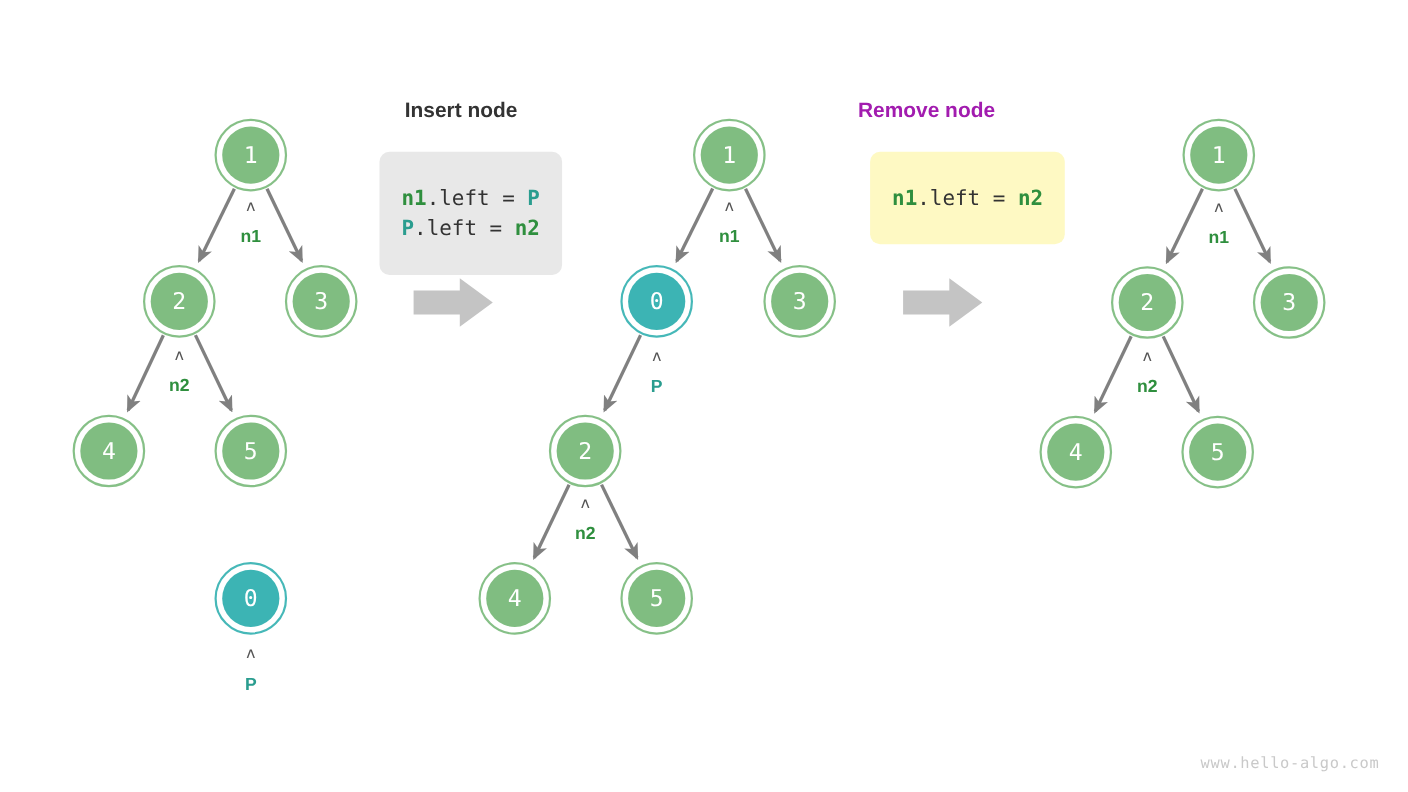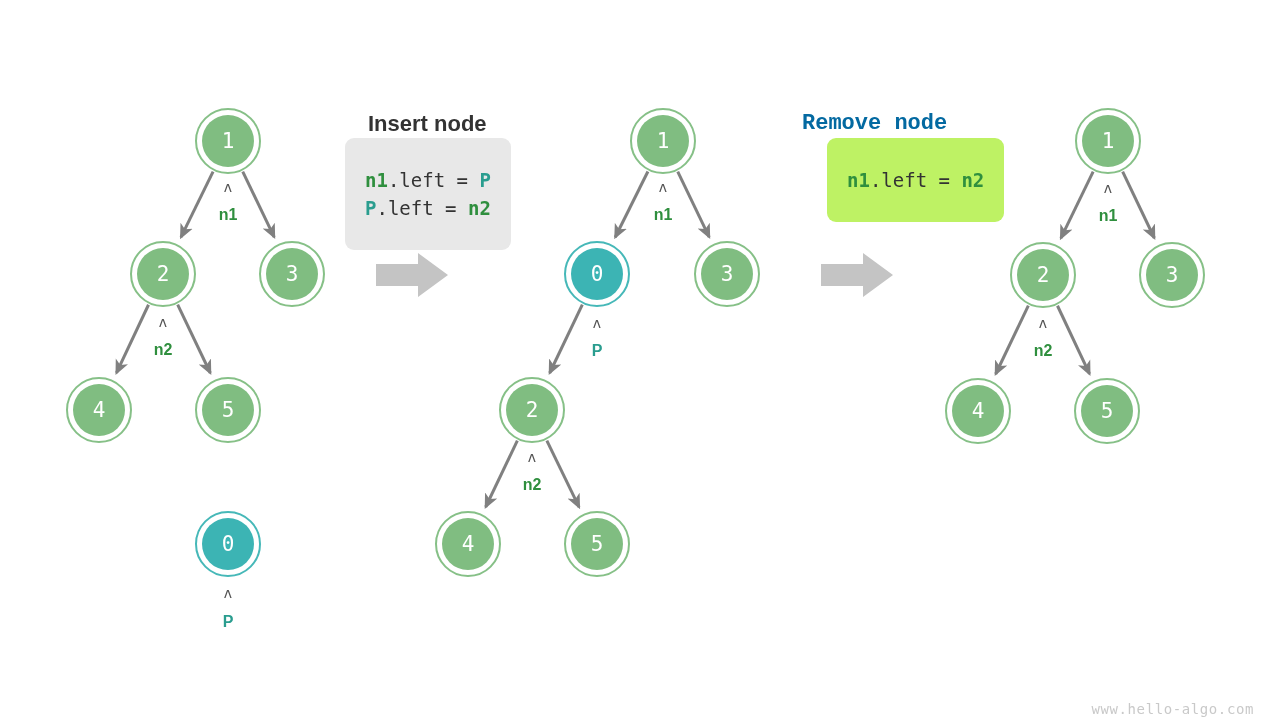--- a/index.html
+++ b/index.html
@@ -18,45 +18,44 @@
   svg.layer {
     position: absolute;
     left: 0;
     top: 0;
     width: 1280px;
     height: 720px;
   }
   .panel-title {
     position: absolute;
     font-family: "Liberation Sans", sans-serif;
-    font-size: 22px;
+    font-size: 19px;
     font-weight: bold;
     color: #333333;
     white-space: nowrap;
-    margin-top: 21px;
   }
   .code-box {
     position: absolute;
     background: #e8e8e8;
     border-radius: 9px;
     padding: 28px 20px;
     font-family: "DejaVu Sans Mono", "Liberation Mono", monospace;
     font-size: 19px;
     line-height: 28px;
     white-space: pre;
     color: #333333;
   }
   .code-line { white-space: pre; }
   .tok-var { color: #3c9a4e; font-weight: bold; }
   .tok-p   { color: #2a9d8f; font-weight: bold; }
   .tok-op  { color: #333333; }
   .watermark {
     position: absolute;
     right: 26px;
-    bottom: 3px;
+    bottom: 18px;
     font-family: "DejaVu Sans Mono", "Liberation Mono", monospace;
     font-size: 14px;
     color: #c9c9c9;
     letter-spacing: 0.6px;
   }
   .node-val {
     font-family: "DejaVu Sans Mono", "Liberation Mono", monospace;
     font-size: 21px;
     fill: #ffffff;
   }
@@ -220,21 +219,21 @@
         <text x="532" y="490" text-anchor="middle" class="edge-label" fill="#2f8f3e">n2</text>
         <text x="1108" y="193" text-anchor="middle" class="caret">ʌ</text>
         <text x="1108" y="221" text-anchor="middle" class="edge-label" fill="#2f8f3e">n1</text>
         <text x="1043" y="328" text-anchor="middle" class="caret">ʌ</text>
         <text x="1043" y="356" text-anchor="middle" class="edge-label" fill="#2f8f3e">n2</text>
       </g>
   </svg>
 
   <div id="titles-layer">
       <div class="panel-title" style="left: 368px; top: 90px; color: rgb(51, 51, 51);">Insert node</div>
-      <div class="panel-title" style="left: 802px; top: 90px; color: #0369a1; font-family: Liberation Mono, monospace;">Remove node</div>
+      <div class="panel-title" style="left: 780px; top: 90px; color: #a21caf;">Remove node</div>
     </div>
   <div id="codes-layer">
       <div class="code-box" style="left: 345px; top: 138px; background: rgb(232, 232, 232);"><div class="code-line"><span class="tok-var" style="color: rgb(47, 143, 62);">n1</span><span class="tok-op" style="color: rgb(51, 51, 51);">.left = </span><span class="tok-p" style="color: rgb(42, 157, 143);">P</span></div><div class="code-line"><span class="tok-p" style="color: rgb(42, 157, 143);">P</span><span class="tok-op" style="color: rgb(51, 51, 51);">.left = </span><span class="tok-var" style="color: rgb(47, 143, 62);">n2</span></div></div>
-      <div class="code-box" style="left: 791px; top: 138px; background: #bef264; margin-left: 36px;"><div class="code-line"><span class="tok-var" style="color: rgb(47, 143, 62);">n1</span><span class="tok-op" style="color: rgb(51, 51, 51);">.left = </span><span class="tok-var" style="color: rgb(47, 143, 62);">n2</span></div></div>
+      <div class="code-box" style="left: 791px; top: 138px; background: #fef9c3;"><div class="code-line"><span class="tok-var" style="color: rgb(47, 143, 62);">n1</span><span class="tok-op" style="color: rgb(51, 51, 51);">.left = </span><span class="tok-var" style="color: rgb(47, 143, 62);">n2</span></div></div>
     </div>
 
   <div class="watermark">www.hello-algo.com</div>
 </div>
 
 </body></html>

